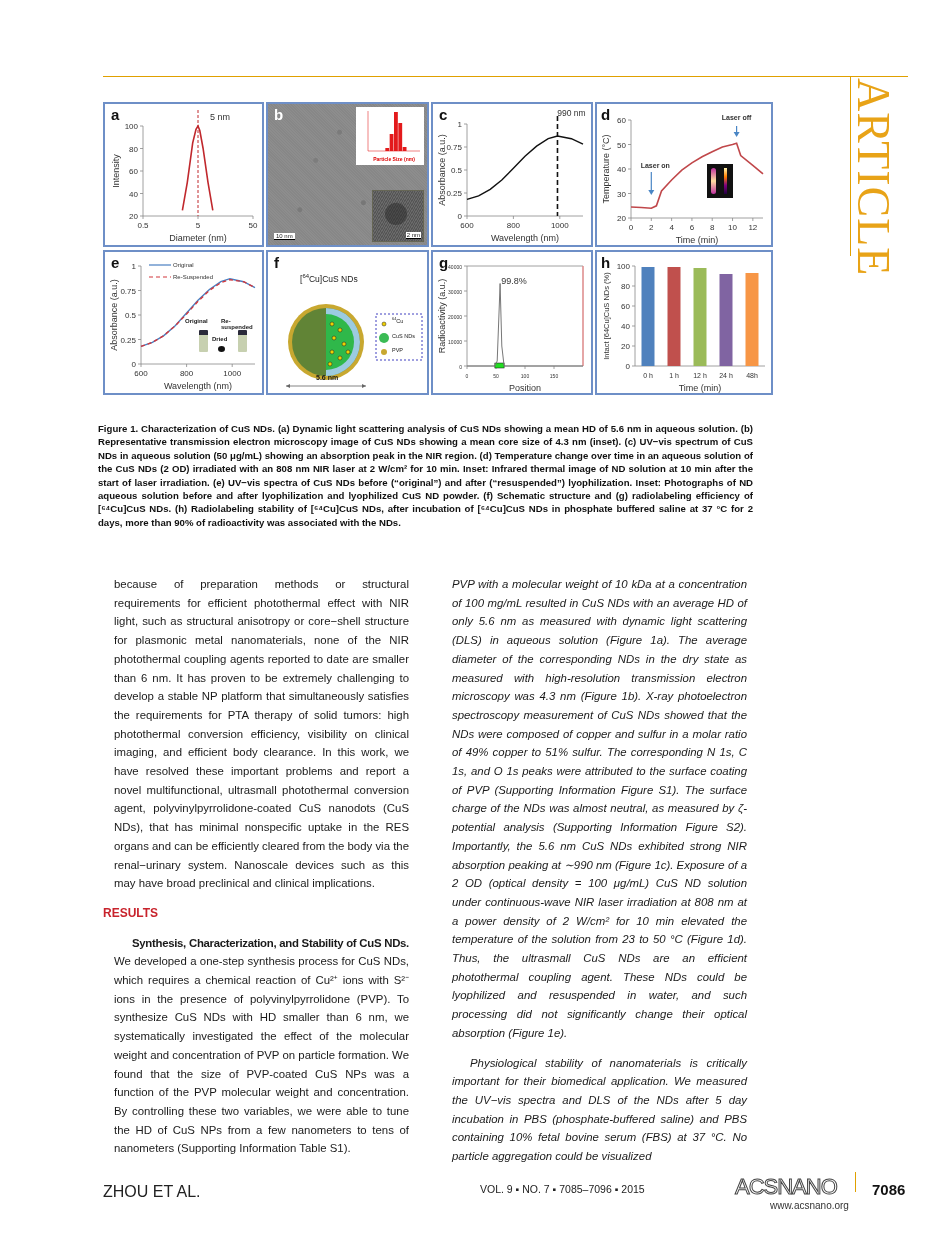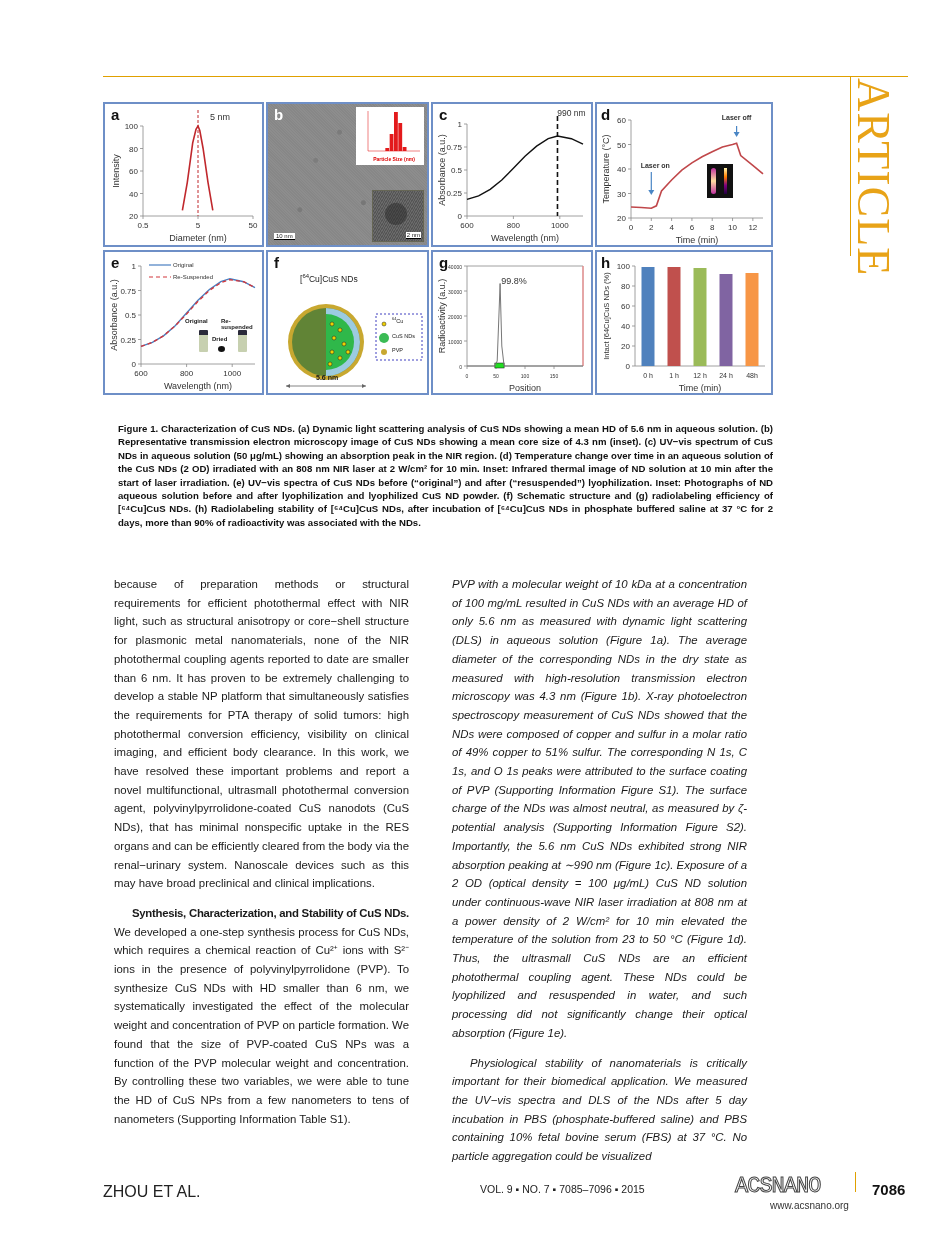--- a/index.html
+++ b/index.html
@@ -4,31 +4,31 @@
 <style>
   html, body { margin: 0; padding: 0; background: #ffffff; }
   body { width: 944px; height: 1245px; position: relative; overflow: hidden; font-family: "Liberation Sans", "DejaVu Sans", sans-serif; color: #1a1a1a; }
   .topline { position: absolute; left: 103px; top: 76px; width: 805px; height: 1px; background: #e0a000; }
   .vline { position: absolute; left: 850px; top: 76px; width: 1px; height: 180px; background: #e0a000; }
   .article-tag { position: absolute; left: 848px; top: 78px; width: 60px; height: 180px; }
   .article-tag span { position: absolute; left: 0; top: 0; transform-origin: left top; transform: translate(52px, 0) rotate(90deg); font-family: "Liberation Serif", serif; font-size: 46px; color: #e8a317; letter-spacing: 1px; white-space: nowrap; }
   .panel { position: absolute; border: 2px solid #6e8fc7; background: #fff; box-sizing: border-box; }
   .panel svg { position: absolute; left: 0; top: 0; }
   .plabel { position: absolute; font-weight: bold; font-size: 15px; color: #111; font-family: "Liberation Sans", sans-serif; }
-  .caption { position: absolute; left: 118px; top: 422px; width: 655px; font-size: 9.6px; line-height: 13.4px; font-weight: bold; text-align: justify; font-family: "Liberation Sans", sans-serif; color: #111; }
+  .caption { position: absolute; left: 98px; top: 422px; width: 655px; font-size: 9.6px; line-height: 13.4px; font-weight: bold; text-align: justify; font-family: "Liberation Sans", sans-serif; color: #111; }
   .col { position: absolute; top: 564px; width: 317px; font-size: 11.4px; line-height: 18.7px; text-align: justify; font-family: "Liberation Sans", sans-serif; color: #1a1a1a; }
   .col p { margin: 11px; }
   .col-left { left: 103px; }
   .col-right { left: 441px; font-style: italic; }
   .results-head { color: #c8232c; font-weight: bold; font-size: 12px; margin: 10px 0 6px 0; }
   .indent { text-indent: 18px; }
   .subhead { font-weight: bold; font-family: "Liberation Sans Narrow", "Liberation Sans", sans-serif; letter-spacing: -0.3px; }
   .footer-left { position: absolute; left: 103px; top: 1183px; font-size: 16px; color: #222; }
   .footer-mid { position: absolute; left: 480px; top: 1183px; font-size: 10.5px; color: #222; }
-  .footer-logo { position: absolute; left: 735px; top: 1174px; font-family: Liberation Mono, monospace; font-size: 22px; color: #fff; -webkit-text-stroke: 1px #444; letter-spacing: -1px; }
+  .footer-logo { position: absolute; left: 735px; top: 1174px; font-family: Liberation Sans, sans-serif; font-size: 22px; color: #fff; -webkit-text-stroke: 1px #444; letter-spacing: -1px; }
   .footer-url { position: absolute; left: 770px; top: 1200px; font-size: 10px; color: #333; }
   .footer-page { position: absolute; left: 872px; top: 1181px; font-size: 15px; font-weight: bold; color: #111; }
   .footer-bar { position: absolute; left: 855px; top: 1172px; width: 1px; height: 20px; background: #e0a000; }
   sup { font-size: 70%; line-height: 0; }
 </style>
 </head>
 <body>
 
 <div class="topline"></div>
 <div class="vline"></div>
@@ -292,20 +292,21 @@
       <rect x="148.5" y="21" width="13" height="93" fill="#f79646"></rect>
       <text x="155" y="126" font-size="7" text-anchor="middle" font-family="Liberation Sans, sans-serif" fill="#333">48h</text>
     </svg>
   <div class="plabel" style="left:4px;top:2px;">h</div>
 </div>
 
 <div class="caption"><span>Figure 1. Characterization of CuS NDs.</span><span> (a) Dynamic light scattering analysis of CuS NDs showing a mean HD of 5.6 nm in aqueous solution. (b) Representative transmission electron microscopy image of CuS NDs showing a mean core size of 4.3 nm (inset). (c) UV−vis spectrum of CuS NDs in aqueous solution (50 μg/mL) showing an absorption peak in the NIR region. (d) Temperature change over time in an aqueous solution of the CuS NDs (2 OD) irradiated with an 808 nm NIR laser at 2 W/cm² for 10 min. Inset: Infrared thermal image of ND solution at 10 min after the start of laser irradiation. (e) UV−vis spectra of CuS NDs before (“original”) and after (“resuspended”) lyophilization. Inset: Photographs of ND aqueous solution before and after lyophilization and lyophilized CuS ND powder. (f) Schematic structure and (g) radiolabeling efficiency of [⁶⁴Cu]CuS NDs. (h) Radiolabeling stability of [⁶⁴Cu]CuS NDs, after incubation of [⁶⁴Cu]CuS NDs in phosphate buffered saline at 37 °C for 2 days, more than 90% of radioactivity was associated with the NDs.</span></div>
 
 <div class="col col-left">
   <p>because of preparation methods or structural requirements for efficient photothermal effect with NIR light, such as structural anisotropy or core−shell structure for plasmonic metal nanomaterials, none of the NIR photothermal coupling agents reported to date are smaller than 6 nm. It has proven to be extremely challenging to develop a stable NP platform that simultaneously satisfies the requirements for PTA therapy of solid tumors: high photothermal conversion efficiency, visibility on clinical imaging, and efficient body clearance. In this work, we have resolved these important problems and report a novel multifunctional, ultrasmall photothermal conversion agent, polyvinylpyrrolidone-coated CuS nanodots (CuS NDs), that has minimal nonspecific uptake in the RES organs and can be efficiently cleared from the body via the renal−urinary system. Nanoscale devices such as this may have broad preclinical and clinical implications.</p>
+  <div class="results-head">RESULTS</div>
   <p class="indent"><span class="subhead">Synthesis, Characterization, and Stability of CuS NDs.</span><span> We developed a one-step synthesis process for CuS NDs, which requires a chemical reaction of Cu²⁺ ions with S²⁻ ions in the presence of polyvinylpyrrolidone (PVP). To synthesize CuS NDs with HD smaller than 6 nm, we systematically investigated the effect of the molecular weight and concentration of PVP on particle formation. We found that the size of PVP-coated CuS NPs was a function of the PVP molecular weight and concentration. By controlling these two variables, we were able to tune the HD of CuS NPs from a few nanometers to tens of nanometers (Supporting Information Table S1).</span></p>
 </div>
 <div class="col col-right">
   <p>PVP with a molecular weight of 10 kDa at a concentration of 100 mg/mL resulted in CuS NDs with an average HD of only 5.6 nm as measured with dynamic light scattering (DLS) in aqueous solution (Figure 1a). The average diameter of the corresponding NDs in the dry state as measured with high-resolution transmission electron microscopy was 4.3 nm (Figure 1b). X-ray photoelectron spectroscopy measurement of CuS NDs showed that the NDs were composed of copper and sulfur in a molar ratio of 49% copper to 51% sulfur. The corresponding N 1s, C 1s, and O 1s peaks were attributed to the surface coating of PVP (Supporting Information Figure S1). The surface charge of the NDs was almost neutral, as measured by ζ-potential analysis (Supporting Information Figure S2). Importantly, the 5.6 nm CuS NDs exhibited strong NIR absorption peaking at ∼990 nm (Figure 1c). Exposure of a 2 OD (optical density = 100 μg/mL) CuS ND solution under continuous-wave NIR laser irradiation at 808 nm at a power density of 2 W/cm² for 10 min elevated the temperature of the solution from 23 to 50 °C (Figure 1d). Thus, the ultrasmall CuS NDs are an efficient photothermal coupling agent. These NDs could be lyophilized and resuspended in water, and such processing did not significantly change their optical absorption (Figure 1e).</p>
   <p class="indent">Physiological stability of nanomaterials is critically important for their biomedical application. We measured the UV−vis spectra and DLS of the NDs after 5 day incubation in PBS (phosphate-buffered saline) and PBS containing 10% fetal bovine serum (FBS) at 37 °C. No particle aggregation could be visualized</p>
 </div>
 
 <div class="footer-left">ZHOU ET AL.</div>
 <div class="footer-mid">VOL. 9 ▪ NO. 7 ▪ 7085–7096 ▪ 2015</div>
 <div class="footer-logo">ACSNANO</div>

